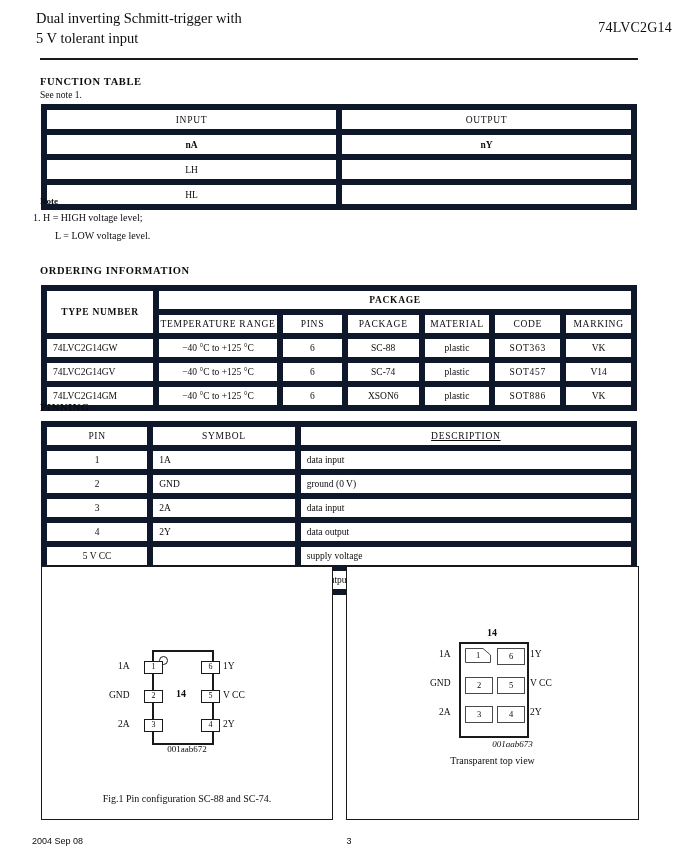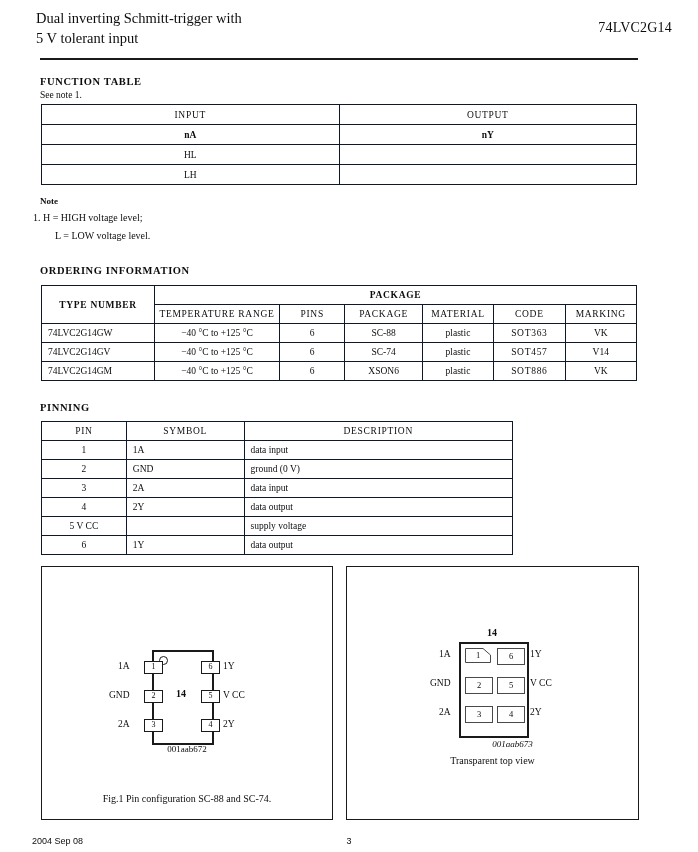--- a/index.html
+++ b/index.html
@@ -17,42 +17,42 @@
   .hdr-rule{position:absolute;left:40px;top:58px;width:598px;height:0;
             border-top:2px solid #1a1a1a;}
 
   
   .sec{position:absolute;font-size:10.5px;font-weight:bold;letter-spacing:.6px;}
   .subtle{position:absolute;font-size:9.5px;}
 
   
   table{border-collapse:collapse;position:absolute;}
   table td,table th{
-    border:1px solid #0f172a;font-weight:normal;padding:0;
+    border:6px solid #0f172a;font-weight:normal;padding:0;
     font-size:9.5px;height:17px;vertical-align:middle;
   }
   .c{text-align:center;}
   .l{text-align:left;padding-left:6px;}
   .bold{font-weight:bold;}
   .sp{letter-spacing:.7px;}
 
   
   #function-table{left:41px;top:104px;width:596px;}
   #function-table td{height:19px;}
 
   
   #note-head{left:40px;top:196px;font-size:9px;font-weight:bold;}
   .note-line{position:absolute;font-size:10px;}
 
   
   #ordering-table{left:41px;top:285px;width:596px;}
   #ordering-table td{height:18px;}
 
   
-  #pinning-table{left:41px;top:421px;width:472px;}
+  #pinning-table{left:41px;top:421px;width:596px;}
   #pinning-table td{height:18px;}
 
   
   .figbox{position:absolute;border:1.5px solid #1a1a1a;background:#fff;}
   #figure-left{left:41px;top:566px;width:290px;height:252px;}
   #figure-right{left:346px;top:566px;width:291px;height:252px;}
   .figcap{position:absolute;left:0;right:0;text-align:center;font-size:10px;}
   .figid{position:absolute;left:0;right:0;text-align:center;font-size:9px;}
   .figsub{position:absolute;left:0;right:0;text-align:center;font-size:10px;}
 
@@ -100,25 +100,25 @@
     <tbody>
       <tr>
         <td class="c sp" style="width:50%;">INPUT</td>
         <td class="c sp" style="width:50%;">OUTPUT</td>
       </tr>
       <tr>
         <td class="c bold">nA</td>
         <td class="c bold">nY</td>
       </tr>
       <tr>
+        <td class="c">LH</td>
+        <td class="c"></td>
+      </tr>
+      <tr>
         <td class="c">HL</td>
-        <td class="c"></td>
-      </tr>
-      <tr>
-        <td class="c">LH</td>
         <td class="c"></td>
       </tr>
     </tbody>
   </table>
 
   <div class="subtle" id="note-head">Note</div>
   <div class="note-line" style="left:33px;top:212px;">1. H = HIGH voltage level;</div>
   <div class="note-line" style="left:55px;top:230px;">L = LOW voltage level.</div>
 
   <div class="sec" style="left:40px;top:265px;">ORDERING INFORMATION</div>
@@ -168,21 +168,21 @@
     </tbody>
   </table>
 
   <div class="sec" style="left:40px;top:402px;">PINNING</div>
 
   <table id="pinning-table">
     <tbody>
       <tr>
         <td class="c sp" style="width:18%;">PIN</td>
         <td class="c sp" style="width:25%;">SYMBOL</td>
-        <td class="c sp" style="width:57%;">DESCRIPTION</td>
+        <td class="c sp" style="width:57%;text-decoration:underline;">DESCRIPTION</td>
       </tr>
       <tr>
         <td class="c">1</td>
         <td class="l">1A</td>
         <td class="l">data input</td>
       </tr>
       <tr>
         <td class="c">2</td>
         <td class="l">GND</td>
         <td class="l">ground (0 V)</td>

